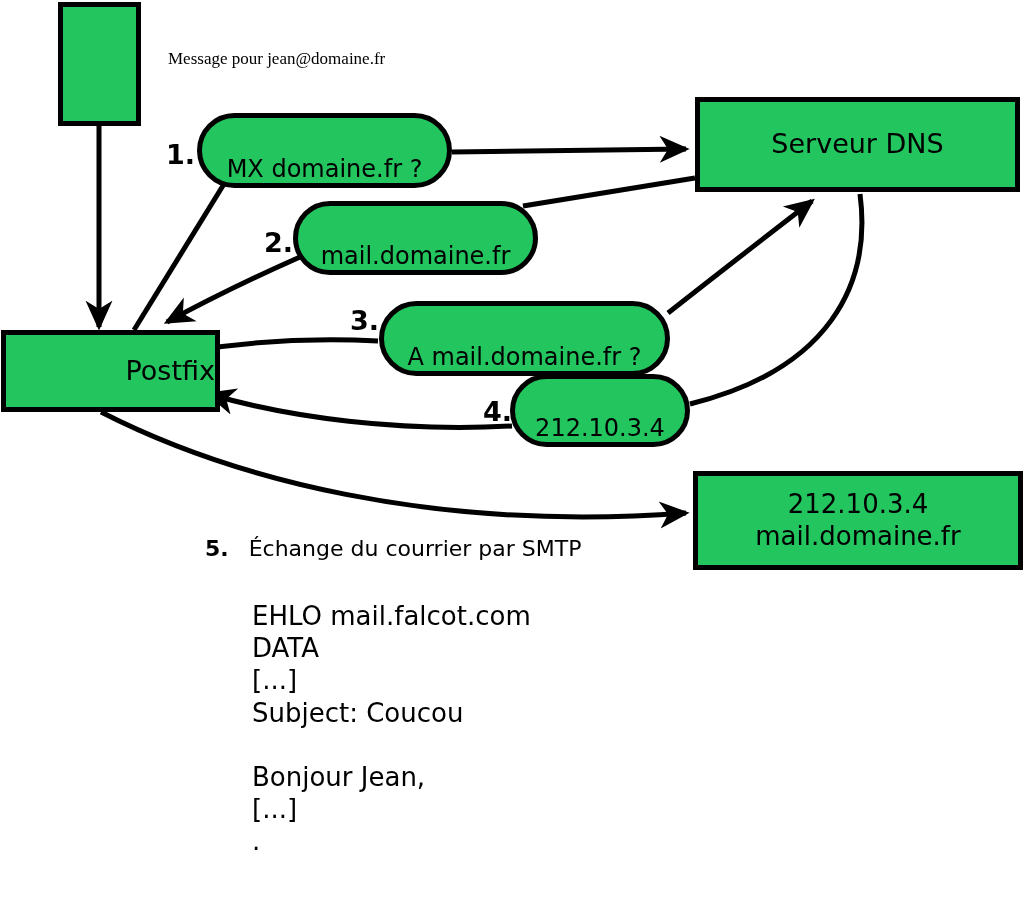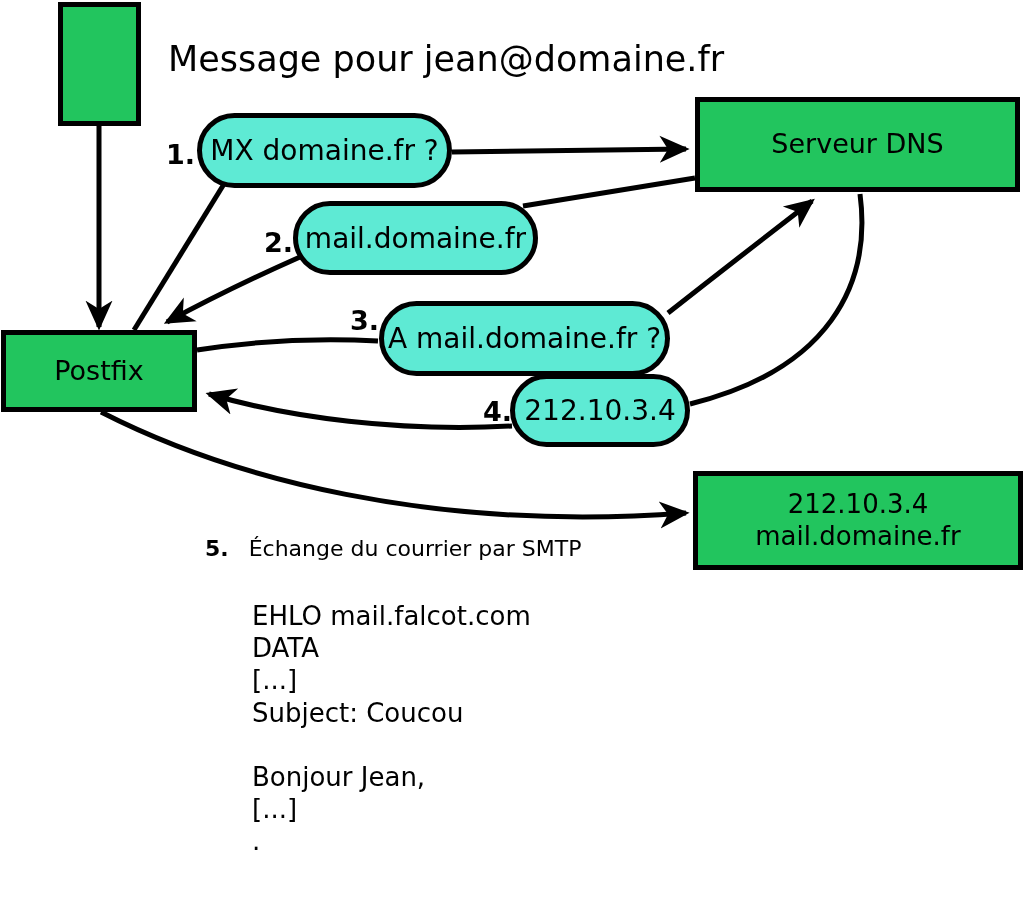--- a/index.html
+++ b/index.html
@@ -7,37 +7,37 @@
     position:relative;width:1024px;height:919px;background:#fff;
     font-family:"DejaVu Sans","Liberation Sans",sans-serif;color:#000;overflow:hidden;
   }
   #wires{position:absolute;left:0;top:0;width:1024px;height:919px;}
   .node{
     position:absolute;box-sizing:border-box;border:5px solid #000;background:#22c55e;
     display:flex;align-items:center;justify-content:center;text-align:center;
     font-size:27px;line-height:1.2;
   }
   .pill{
-    position:absolute;box-sizing:border-box;border:5px solid #000;background:#5eead4;
-    border-radius:38px;display:flex;align-items:center;justify-content:center;
-    text-align:center;font-size:28px;white-space:nowrap;
+    position:absolute;box-sizing:border-box;border:5px solid #000;background:#22c55e;
+    border-radius:38px;display:flex;align-items:flex-end;justify-content:center;
+    text-align:center;font-size:24px;white-space:nowrap;
   }
   .stepnum{
     position:absolute;font-weight:bold;font-size:27px;line-height:27px;white-space:nowrap;
   }
-  .freetext{position:absolute;font-size:35px;line-height:30px;white-space:nowrap;}
+  .freetext{position:absolute;font-size:17px;line-height:30px;white-space:nowrap;font-family:Liberation Serif, serif;}
   #step5-label{position:absolute;left:205px;top:536px;font-size:22px;white-space:nowrap;}
   #step5-label .num{font-weight:bold;padding-right:20px;}
   #smtp-block{
     position:absolute;left:252px;top:600px;font-size:26px;line-height:32.2px;white-space:pre;
   }
   .two-line{flex-direction:column;font-size:26px;}
   
   #sender-box{left:58px;top:2px;width:83px;height:124px;}
-  #postfix-box{left:1px;top:330px;width:196px;height:82px;}
+  #postfix-box{left:1px;top:330px;width:219px;height:82px;justify-content:flex-end;}
   #dns-box{left:695px;top:97px;width:325px;height:95px;}
   #mailserver-box{left:693px;top:471px;width:330px;height:99px;}
   #pill-1{left:197px;top:113px;width:255px;height:75px;}
   #pill-2{left:293px;top:201px;width:245px;height:74px;}
   #pill-3{left:379px;top:285px;width:291px;height:75px;margin-top:16px;}
   #pill-4{left:510px;top:374px;width:180px;height:73px;}
   #num-1{left:166px;top:141px;}
   #num-2{left:264px;top:229px;}
   #num-3{left:350px;top:307px;}
   #num-4{left:483px;top:398px;}

